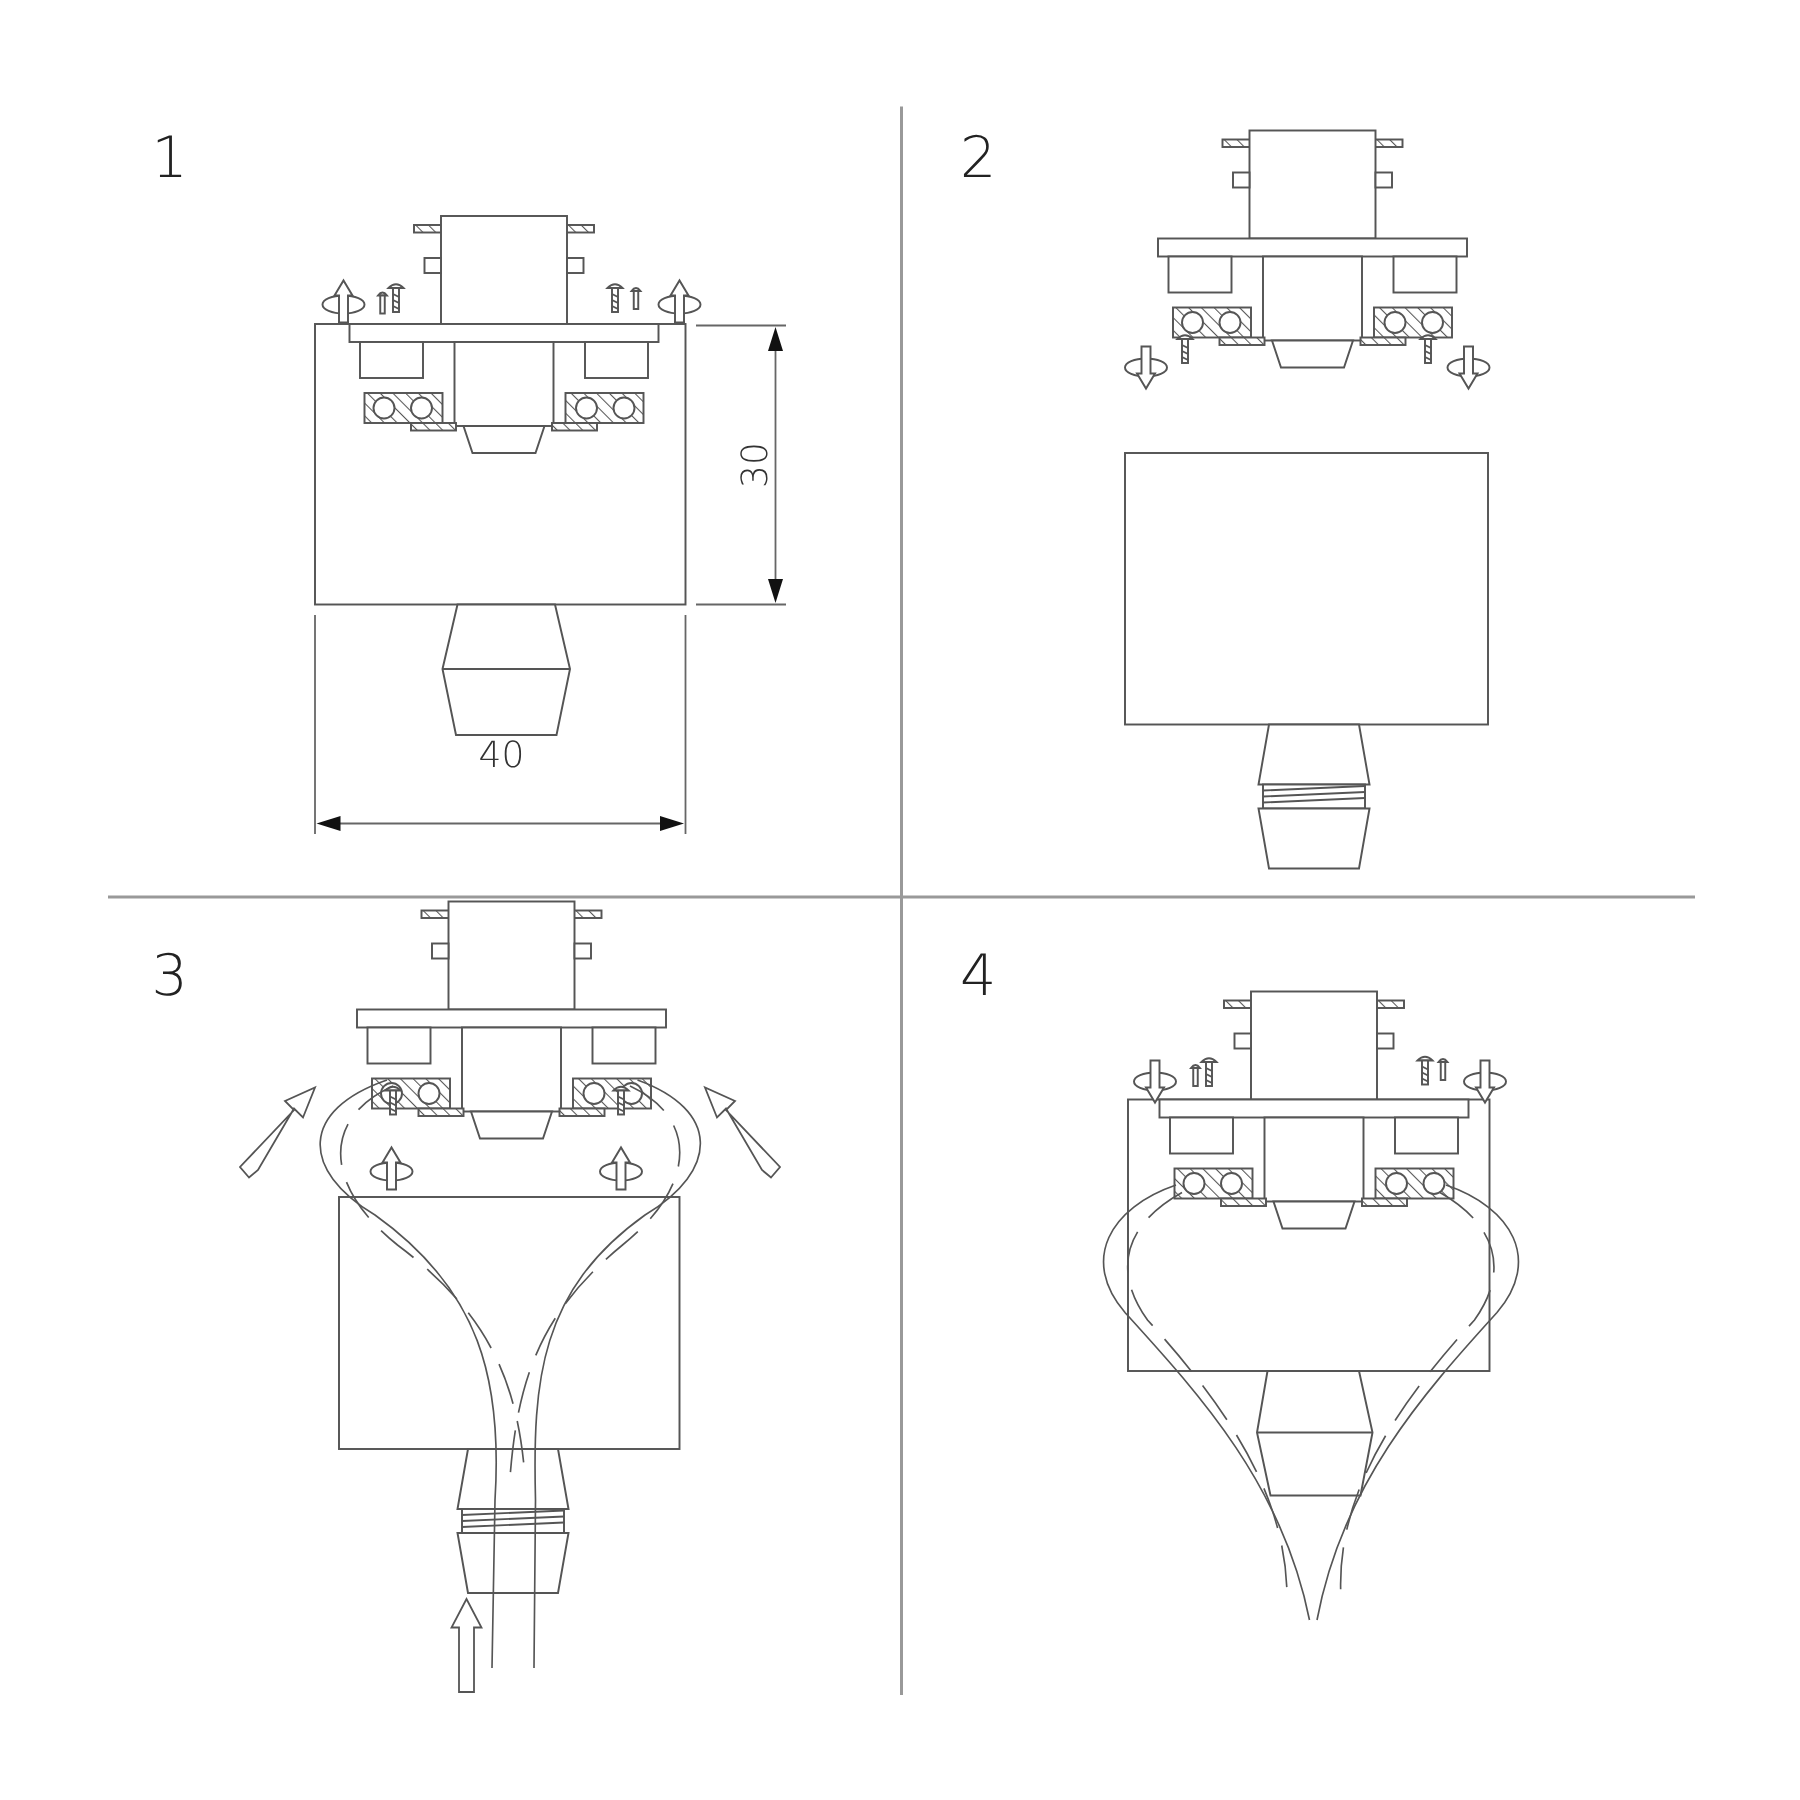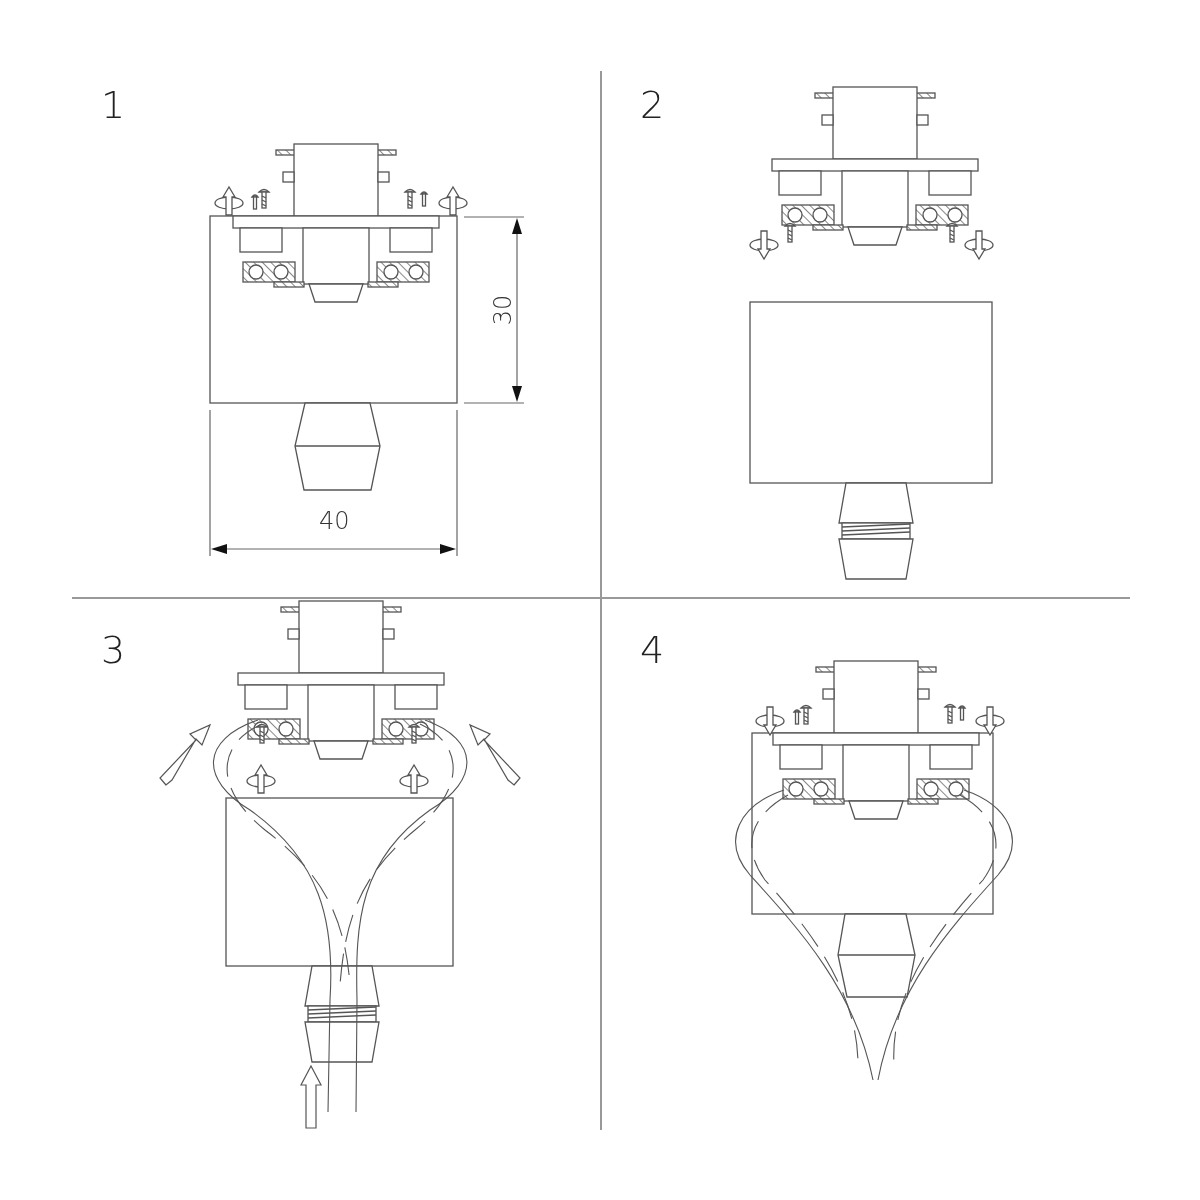--- a/index.html
+++ b/index.html
@@ -171,13 +171,13 @@
     <path class="wired" d="M960,795 C995,815 1008,845 983,880 C933,935 890,995 894,1065"></path>
   </g>
 </svg>
 
 <div class="step-num" style="left:101px; top:86px;">1</div>
 <div class="step-num" style="left:640px; top:86px;">2</div>
 <div class="step-num" style="left:101px; top:631px;">3</div>
 <div class="step-num" style="left:640px; top:631px;">4</div>
 
 <div class="dim-label rot" style="left:488px; top:298px;">30</div>
-<div class="dim-label" style="left:319px; top:509px;">40</div>
+<div class="dim-label" style="left:319px; top:491px;">40</div>
 
 </body></html>

